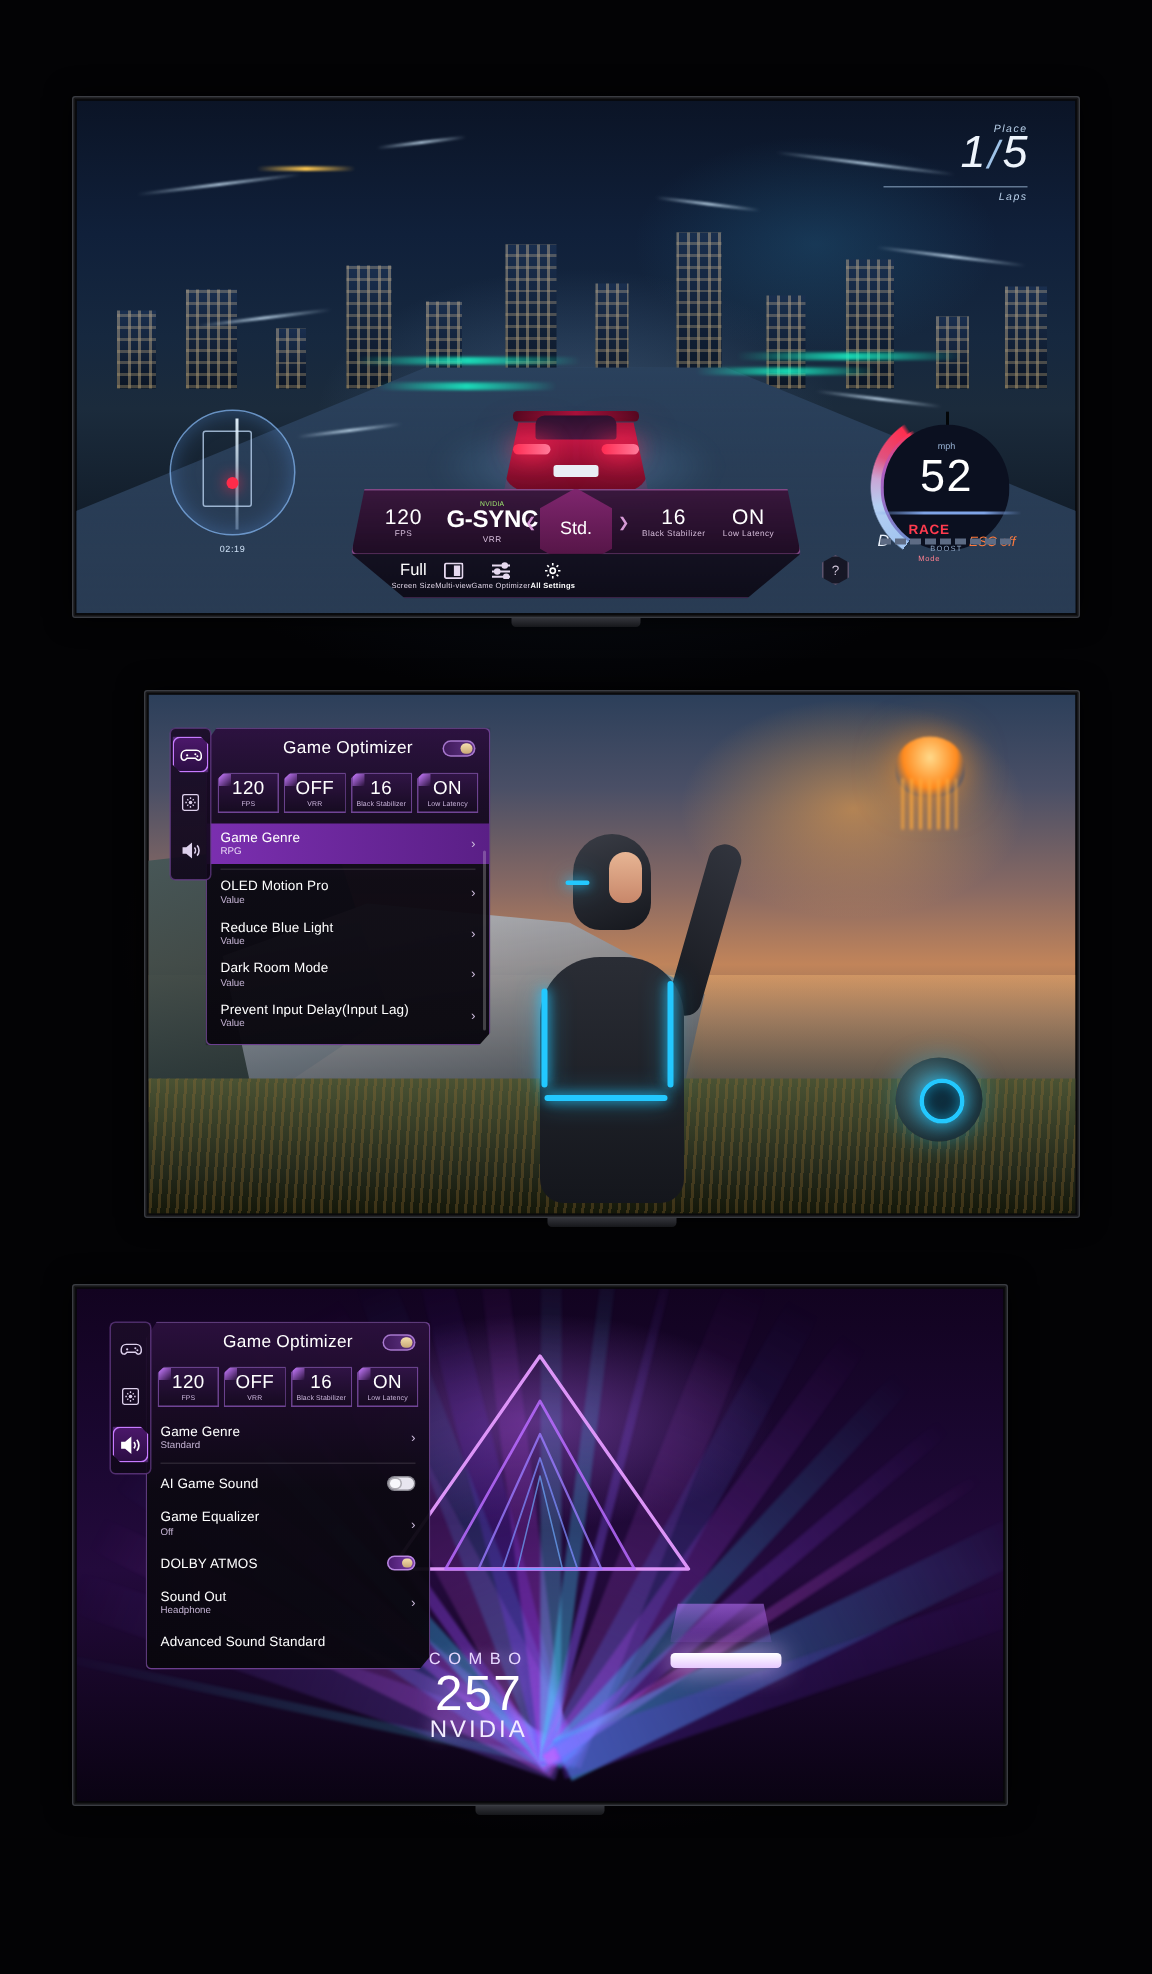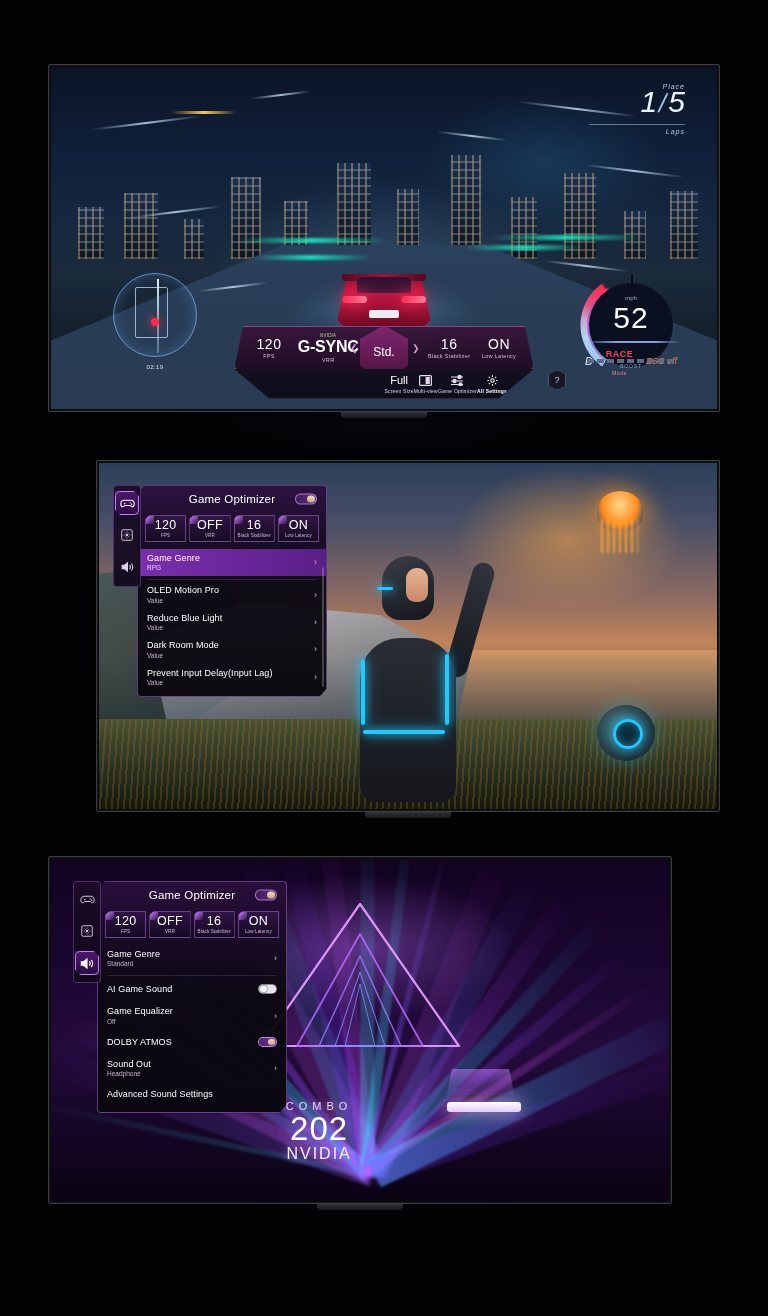--- a/index.html
+++ b/index.html
@@ -226,21 +226,21 @@
     z-index:3;
   }
   .gb-center span { font-size:12px; color:#fff; }
   .gb-chev { position:absolute; top:50%; transform:translateY(-50%); color:#d79ad6; font-size:9px; z-index:4;}
   .gb-chev.l { left:calc(50% - 34px); } .gb-chev.r { left:calc(50% + 28px); }
   .gb-bot {
     position:relative; margin-top:-1px; height:30px;
     background:linear-gradient(180deg, rgba(18,14,30,.95), rgba(12,10,22,.95));
     border:1px solid rgba(150,80,160,.30); border-top:none;
     clip-path:polygon(0% 0%, 100% 0%, 88% 100%, 12% 100%);
-    display:flex; align-items:center; justify-content:flex-end; padding:0 26px;
+    display:flex; align-items:center; justify-content:flex-start; padding:0 26px;
   }
   .gb-b { text-align:center; color:#dfd4e6; }
   .gb-b .ic { height:13px; display:flex; align-items:center; justify-content:center; }
   .gb-b .t { font-size:5px; letter-spacing:.2px; margin-top:1px; }
   .gb-b .bigt { font-size:11px; color:#fff; line-height:13px; }
   .gb-b.active .t { color:#fff; font-weight:700; }
   .help-hex {
     position:absolute; right:-32px; bottom:9px; width:18px; height:20px;
     background:rgba(20,18,30,.85);
     clip-path:polygon(50% 0%, 100% 25%, 100% 75%, 50% 100%, 0% 75%, 0% 25%);
@@ -767,21 +767,21 @@
                 <polygon points="105,56 146,146 64,146" stroke="#9a7bff" stroke-width="1.5" opacity="0.8"></polygon>
                 <polygon points="105,72 130,146 80,146" stroke="#7d8bff" stroke-width="1.2" opacity="0.75"></polygon>
                 <polygon points="105,84 120,146 90,146" stroke="#6ea8ff" stroke-width="1" opacity="0.7"></polygon>
               </g>
             </svg>
           </div>
           <div class="pad-shadow"></div>
           <div class="pad"></div>
           <div class="combo">
             <div class="c1">COMBO</div>
-            <div class="c2">202</div>
+            <div class="c2">257</div>
             <div class="c3">NVIDIA</div>
           </div>
         </div>
 
         <div class="go-wrap" id="go3">
           <div class="go-rail">
             <div class="go-ic">
               <svg width="15" height="11" viewBox="0 0 22 14" fill="none" stroke="#ddd0ec" stroke-width="1.4">
                   <path d="M6 2.2h10c2.6 0 4.6 2.2 4.8 4.8.2 2.6-.8 4.6-2.6 4.8-1.4.2-2.2-.9-3-1.8H6.8c-.8.9-1.6 2-3 1.8C2 11.6 1 9.6 1.2 7 1.4 4.4 3.4 2.2 6 2.2z"></path>
                   <circle cx="7" cy="7" r="1.1" fill="#ddd0ec" stroke="none"></circle>
@@ -863,21 +863,21 @@
                 </div>
                 <div class="row">
                   <div>
                     <div class="lbl">Sound Out</div>
                     <div class="sub">Headphone</div>
                   </div>
                   <span class="chev">›</span>
                 </div>
                 <div class="row">
                   <div>
-                    <div class="lbl">Advanced Sound Settings</div>
+                    <div class="lbl">Advanced Sound Standard</div>
                   </div>
                 </div>
               </div>
           </div>
         </div>
       </div>
     </div>
     <div class="foot"></div>
   </div>
 

